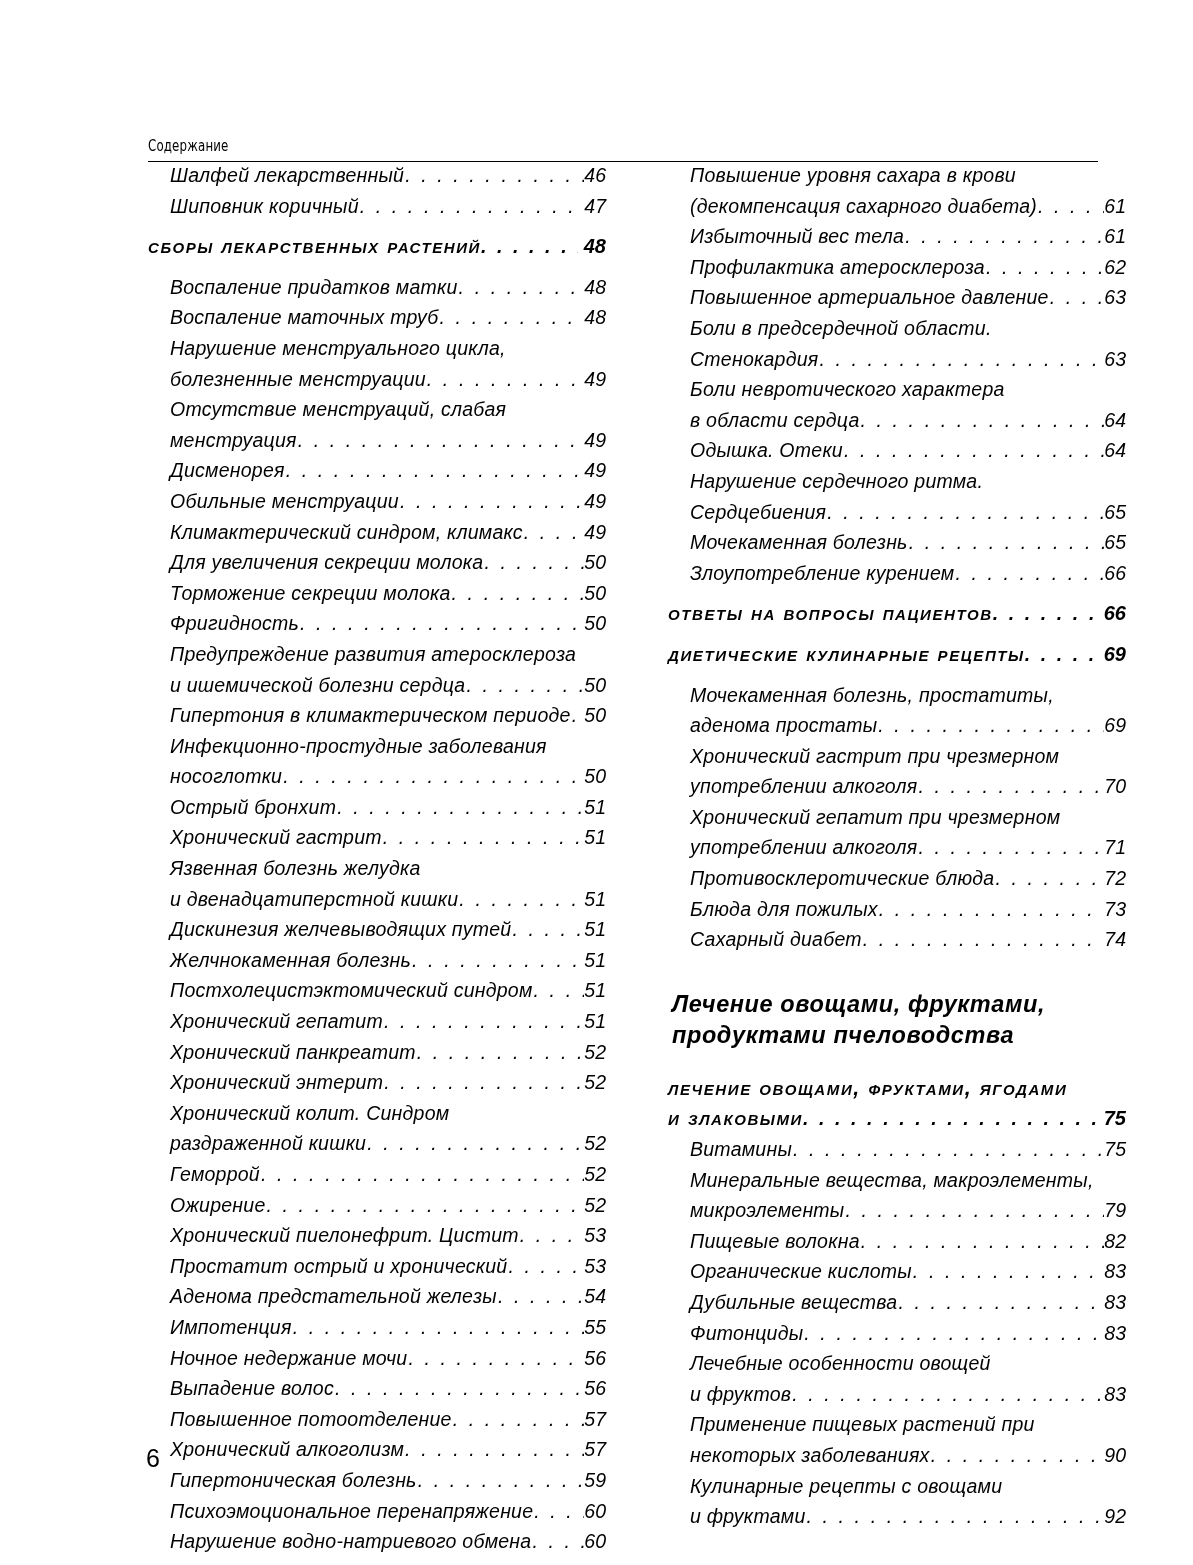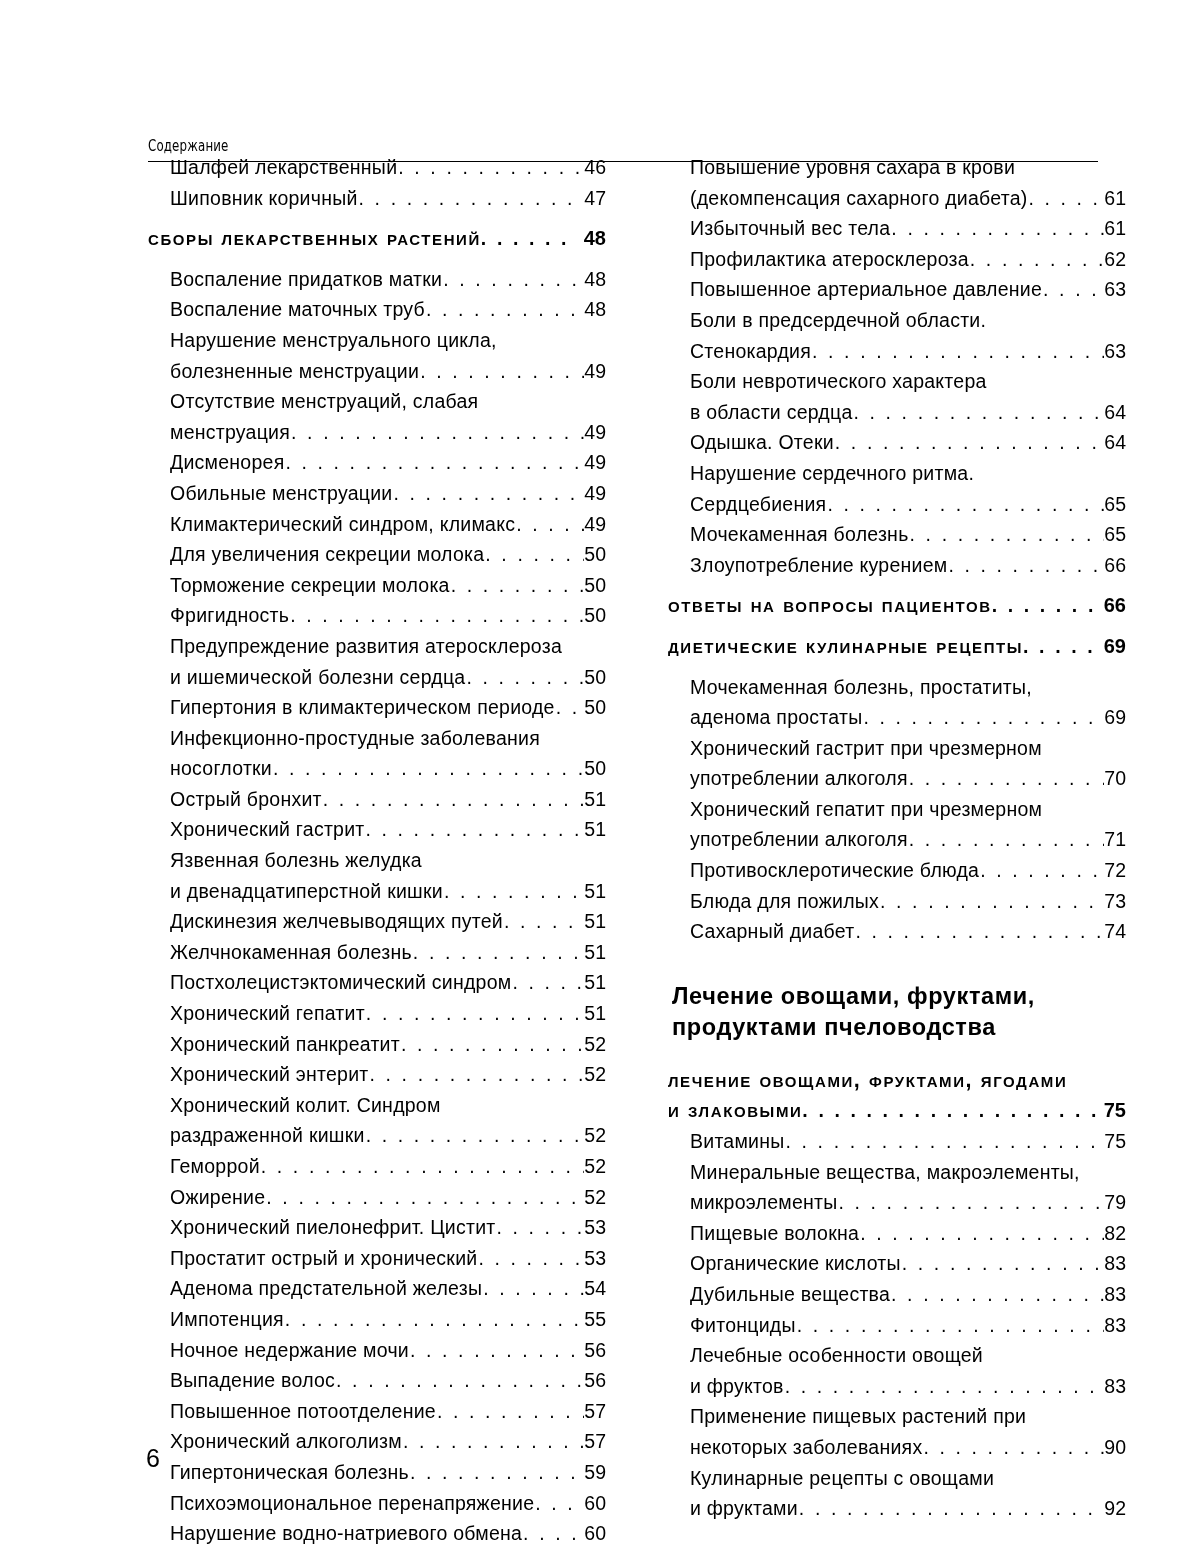--- a/index.html
+++ b/index.html
@@ -37,23 +37,24 @@
   .running-head .rule {
     margin-top: 5px;
     border-bottom: 1.6px solid #000;
     width: 950px;
   }
 
   
   .columns {
     position: absolute;
     left: 148px;
-    top: 152px;
+    top: 160px;
     width: 950px;
     height: 1260px;
+    font-style: italic;
   }
   .col {
     position: absolute;
     top: 0;
     width: 458px;
   }
   .col-left  { left: 0; }
   .col-right { left: 520px; }
 
   

